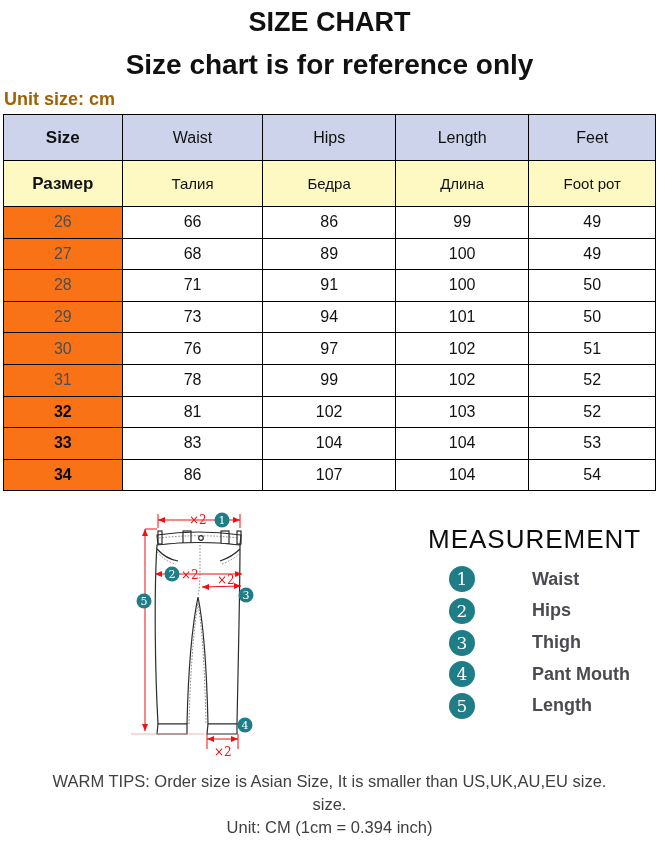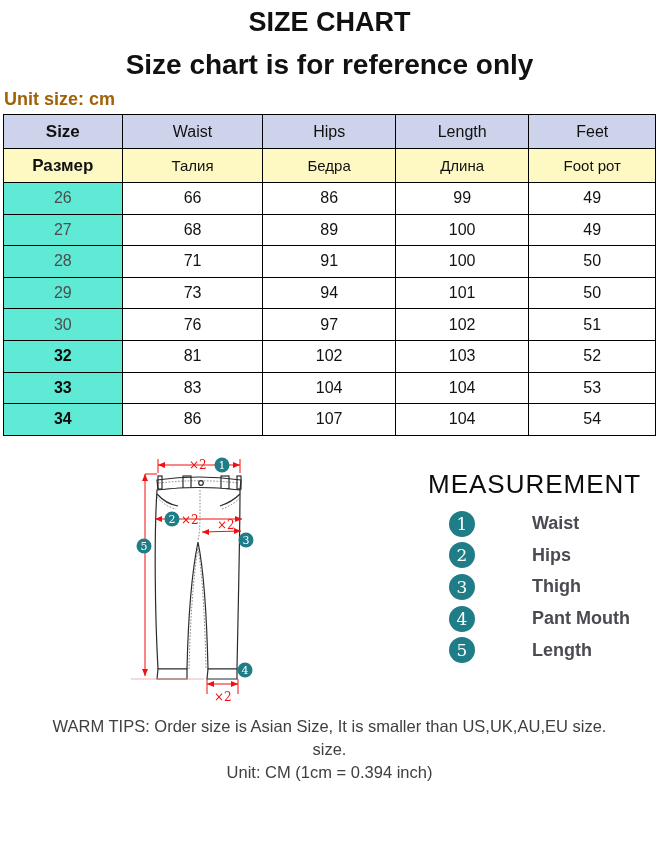--- a/index.html
+++ b/index.html
@@ -6,27 +6,27 @@
   html,body { width:659px; height:858px; background:#fff; overflow:hidden;
               font-family:"Liberation Sans", sans-serif; color:#111; }
 
   .page-title   { text-align:center; font-size:27px; font-weight:bold; margin-top:7px; letter-spacing:0px; }
   .page-sub     { text-align:center; font-size:28px; font-weight:bold; margin-top:11px; }
   .unit-note    { font-size:18px; font-weight:bold; color:#a16207; margin:8px 0 4px 4px; }
 
   table.size-table { width:653px; margin:0 3px; border-collapse:collapse; table-layout:fixed; }
   .size-table td, .size-table th { border:1px solid #000; text-align:center; vertical-align:middle;
                                    font-weight:normal; overflow:hidden; white-space:nowrap; }
-  .size-table thead tr { height:34px; }
+  .size-table thead tr { height:46px; }
   .size-table tbody tr { height:31.6px; }
   tr.hdr-en  { background:#ccd3ea; font-size:16px; }
   tr.hdr-ru  { background:#fef9c3; font-size:15px; }
   .hdr-en .first, .hdr-ru .first { font-weight:bold; font-size:17px; }
   .size-table tbody td { font-size:16px; background:#fff; color:#121212; }
-  .size-table tbody td.size-col { background:#5eead4; color:#4d4d4d; }
+  .size-table tbody td.size-col { background:#f97316; color:#4d4d4d; }
   .size-table tbody td.size-col.emph { color:#0a0a0a; font-weight:bold; }
 
   .diagram-section { position:relative; width:659px; height:279px; }
   .pants-svg { position:absolute; left:128px; top:20px; }
 
   .legend { position:absolute; left:428px; top:33px; width:207px; }
   .legend-heading { font-size:26px; font-weight:normal; color:#0d0d0d; text-align:right;
                     letter-spacing:1px; margin-bottom:11px; white-space:nowrap; }
   .legend-item { display:flex; align-items:center; height:26px; margin-bottom:5.6px; }
   .legend-badge { width:26px; height:26px; border-radius:50%; background:#1f7d87; color:#fff;
@@ -108,20 +108,27 @@
         <td>50</td>
       </tr>
       <tr>
         <td class="size-col">30</td>
         <td>76</td>
         <td>97</td>
         <td>102</td>
         <td>51</td>
       </tr>
       <tr>
+        <td class="size-col">31</td>
+        <td>78</td>
+        <td>99</td>
+        <td>102</td>
+        <td>52</td>
+      </tr>
+      <tr>
         <td class="size-col emph">32</td>
         <td>81</td>
         <td>102</td>
         <td>103</td>
         <td>52</td>
       </tr>
       <tr>
         <td class="size-col emph">33</td>
         <td>83</td>
         <td>104</td>

